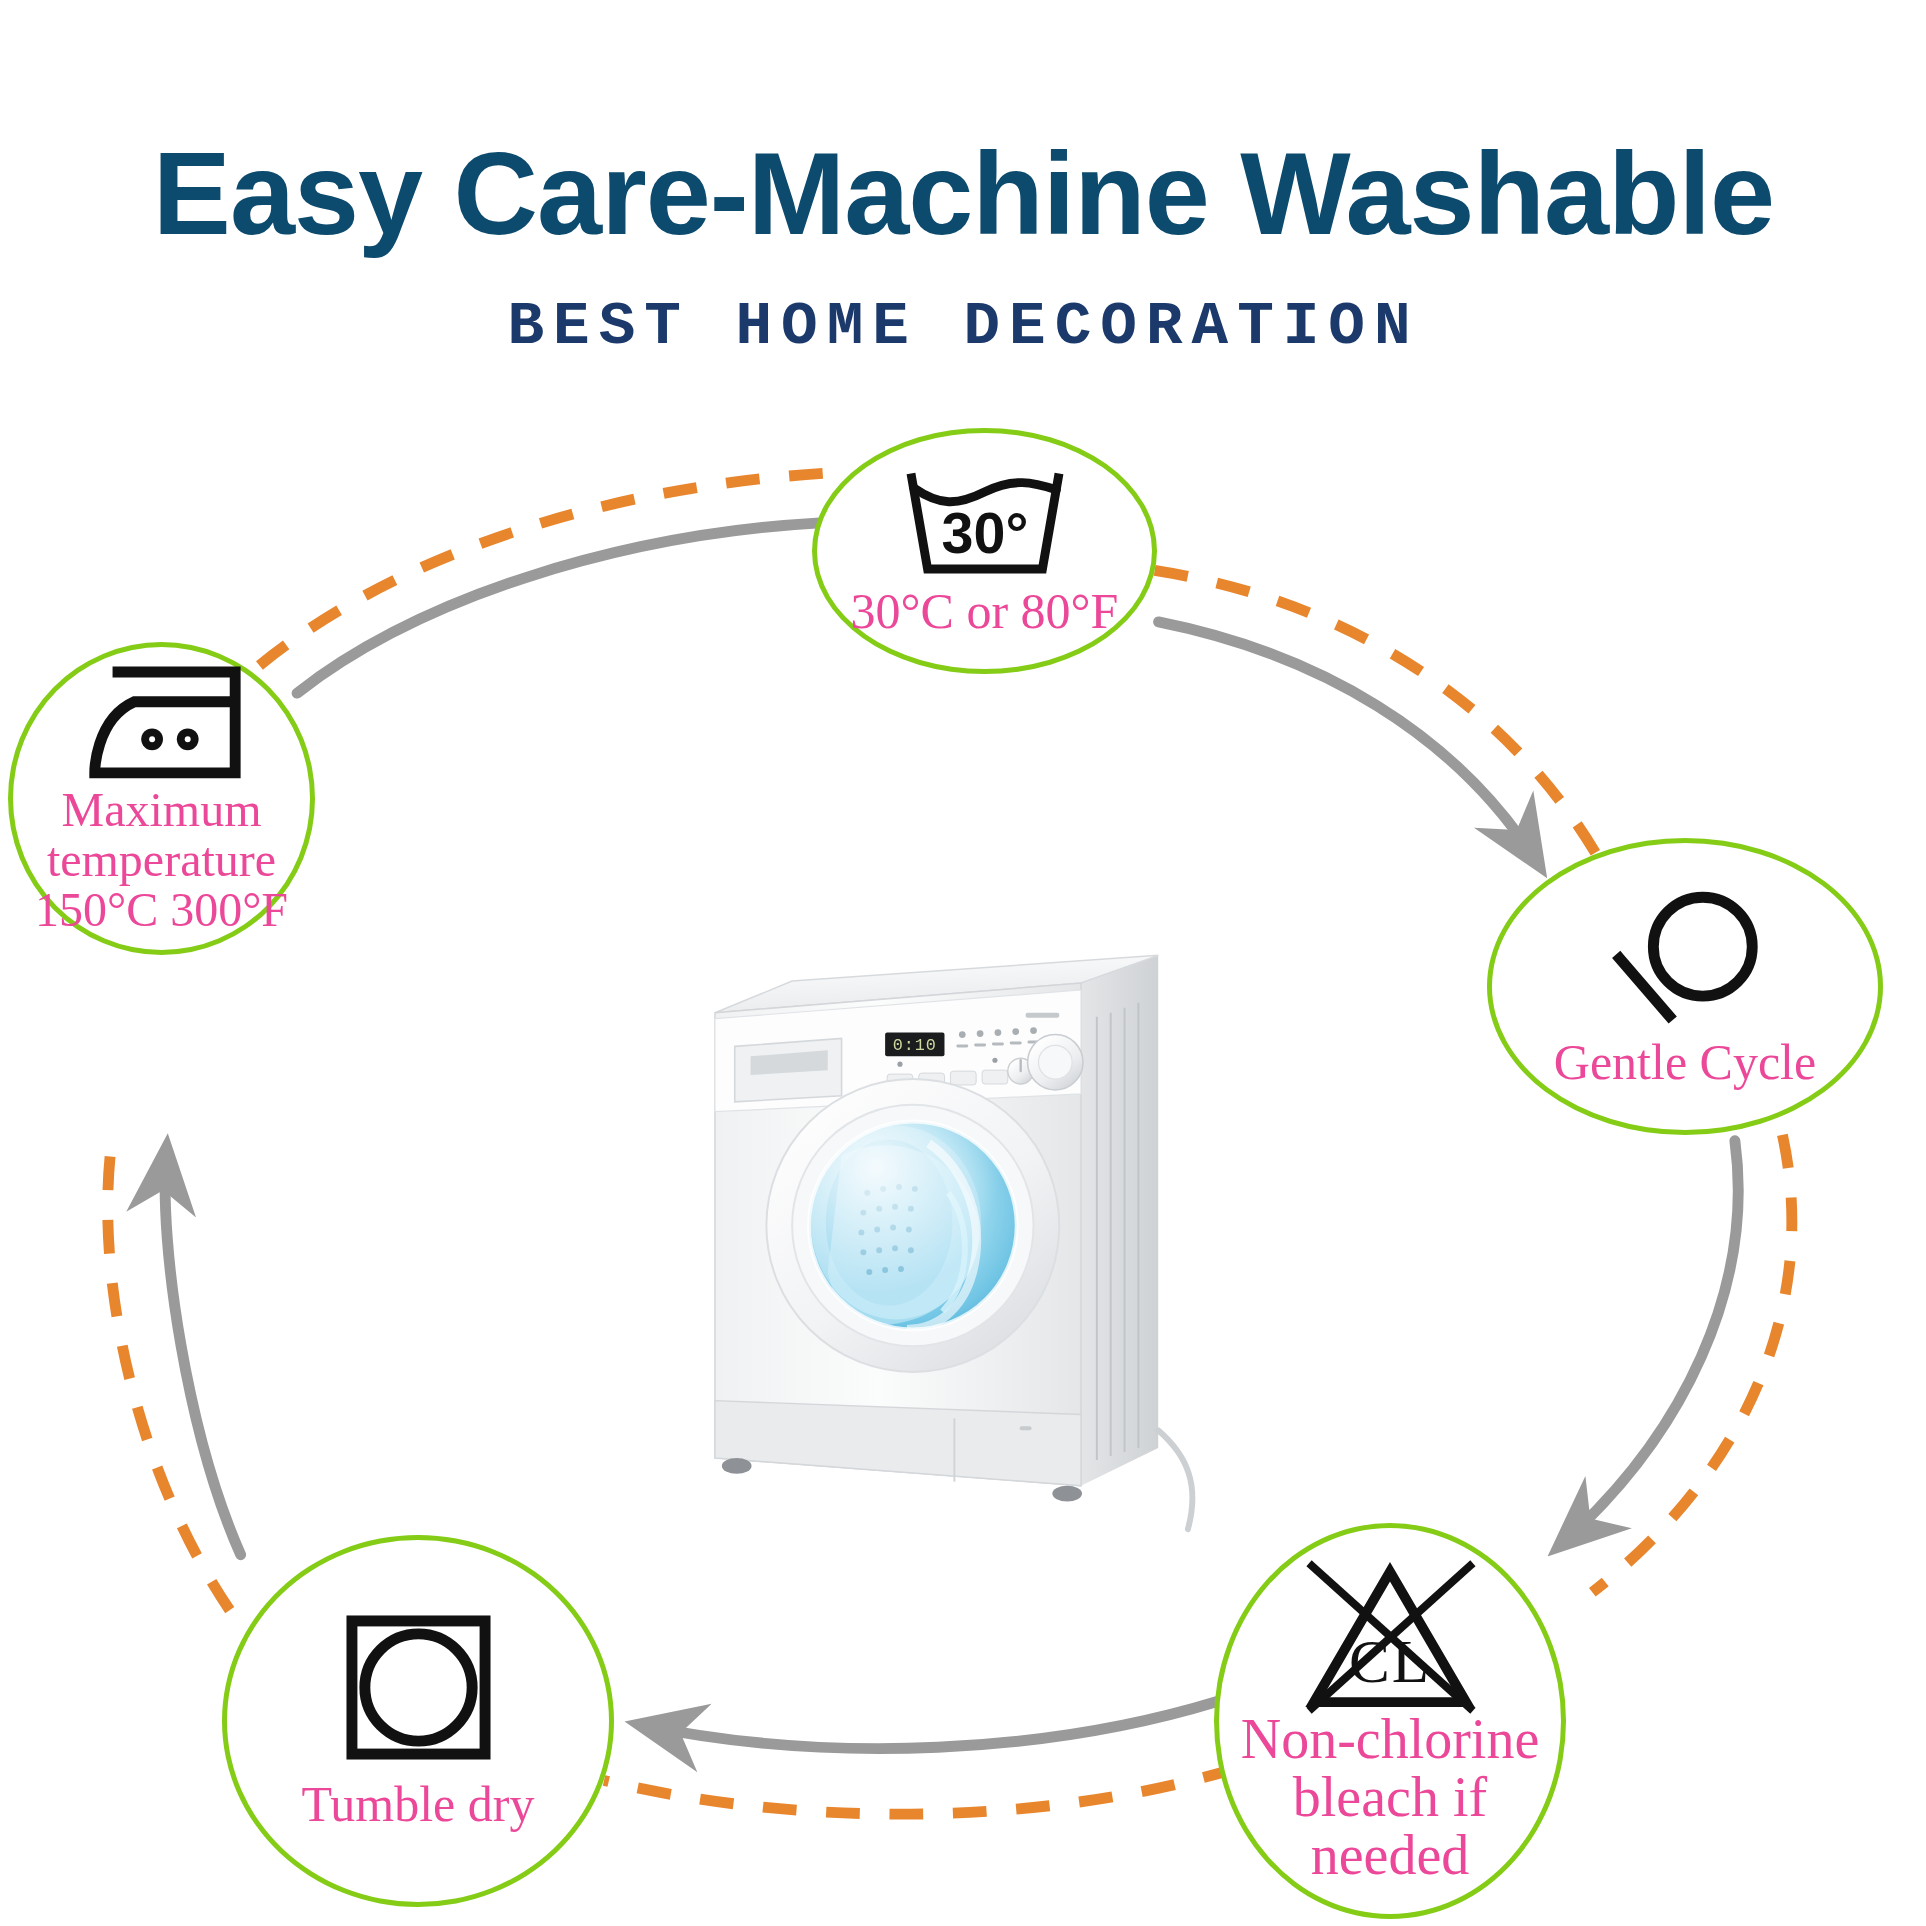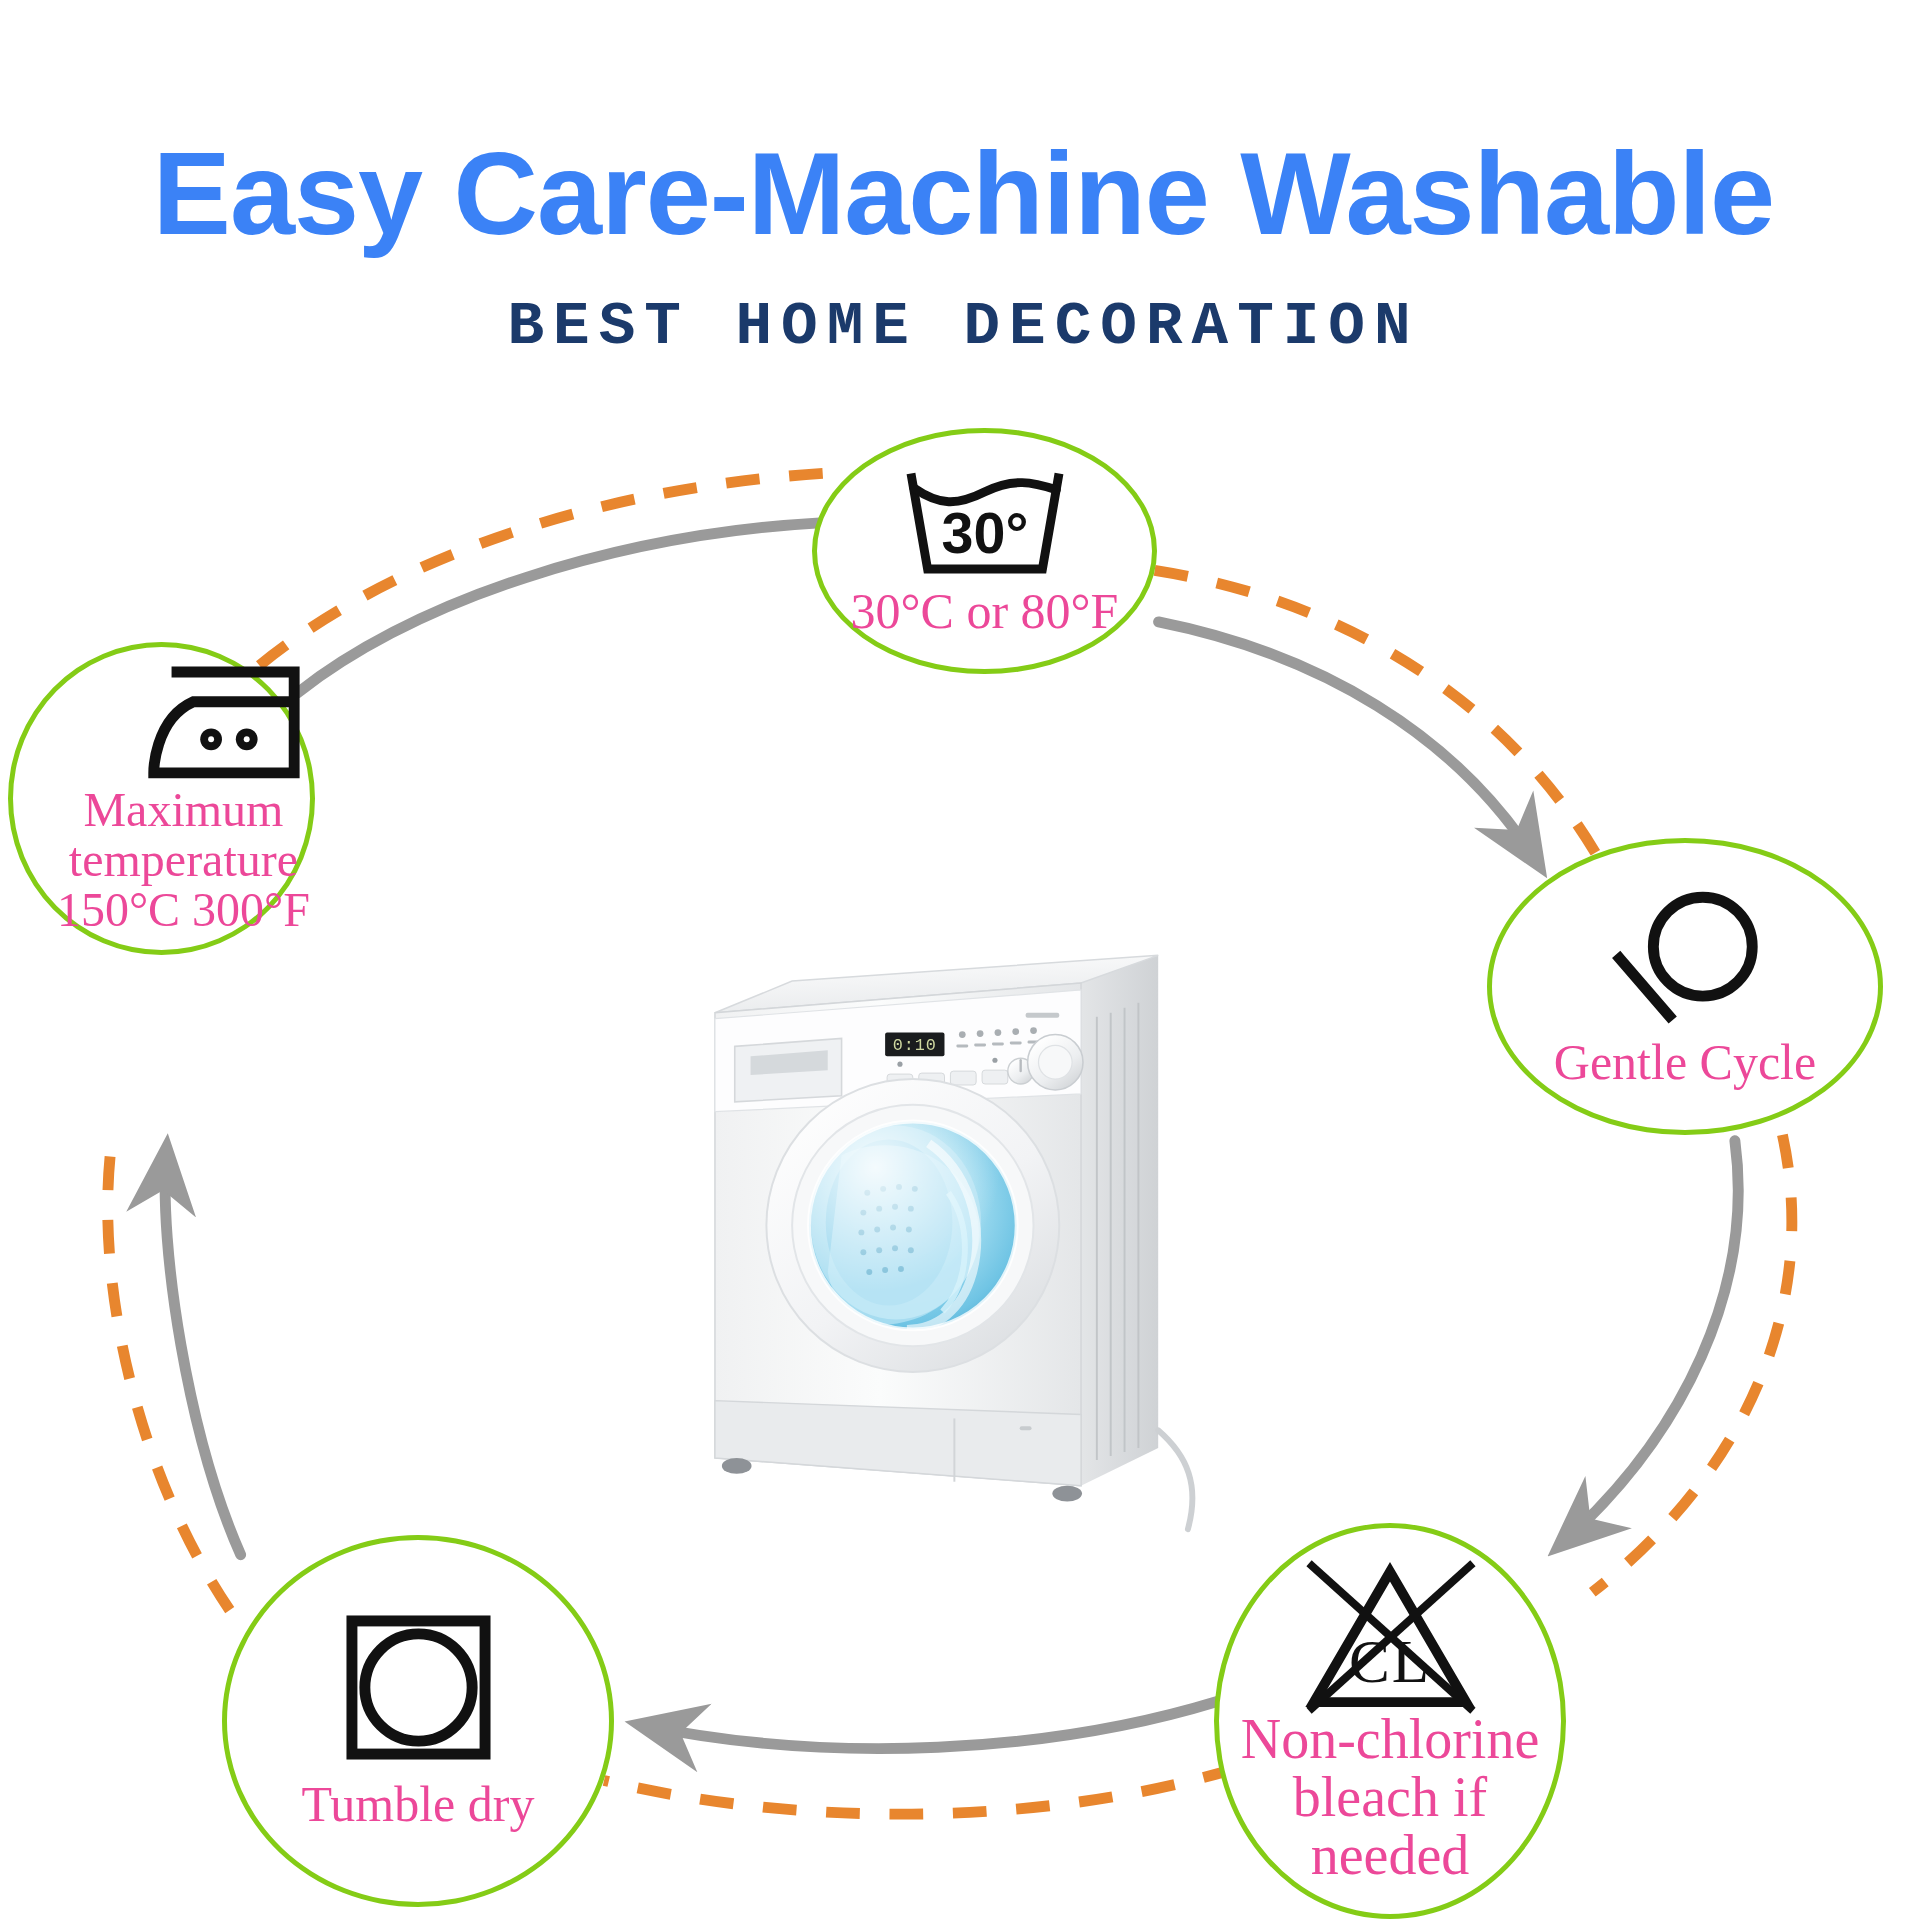--- a/index.html
+++ b/index.html
@@ -23,21 +23,21 @@
     width: 1927px;
     text-align: center;
   }
   #title {
     margin: 0;
     padding-top: 135px;
     font-family: "Liberation Sans", sans-serif;
     font-size: 117px;
     font-weight: 700;
     letter-spacing: -1px;
-    color: #3b82f6;
+    color: #0c4a6e;
     line-height: 1.0;
     white-space: nowrap;
   }
   #subtitle {
     margin: 0;
     padding-top: 44px;
     font-family: Liberation Mono, monospace;
     font-size: 61px;
     font-weight: 700;
     letter-spacing: 9px;
@@ -103,21 +103,21 @@
   #node-gentle .caption { font-size: 50px; }
 
   #node-bleach { left: 1214px; top: 1523px; width: 352px; height: 396px; }
   #node-bleach .glyph { margin-bottom: -6px; }
   #node-bleach .caption { font-size: 56px; }
 
   #node-tumble { left: 222px;  top: 1535px; width: 392px; height: 372px; }
   #node-tumble .glyph { margin-bottom: 16px; }
   #node-tumble .caption { font-size: 50px; }
 
-  #node-iron   { left: 8px;    top: 642px;  width: 307px; height: 313px; align-items: flex-end; }
+  #node-iron   { left: 8px;    top: 642px;  width: 307px; height: 313px; }
   #node-iron .glyph { margin-bottom: 4px; }
   #node-iron .caption { font-size: 48px; }
 </style>
 </head>
 <body>
 
 <div id="page">
 
   <div id="header">
     <h1 id="title">Easy Care-Machine Washable</h1>

